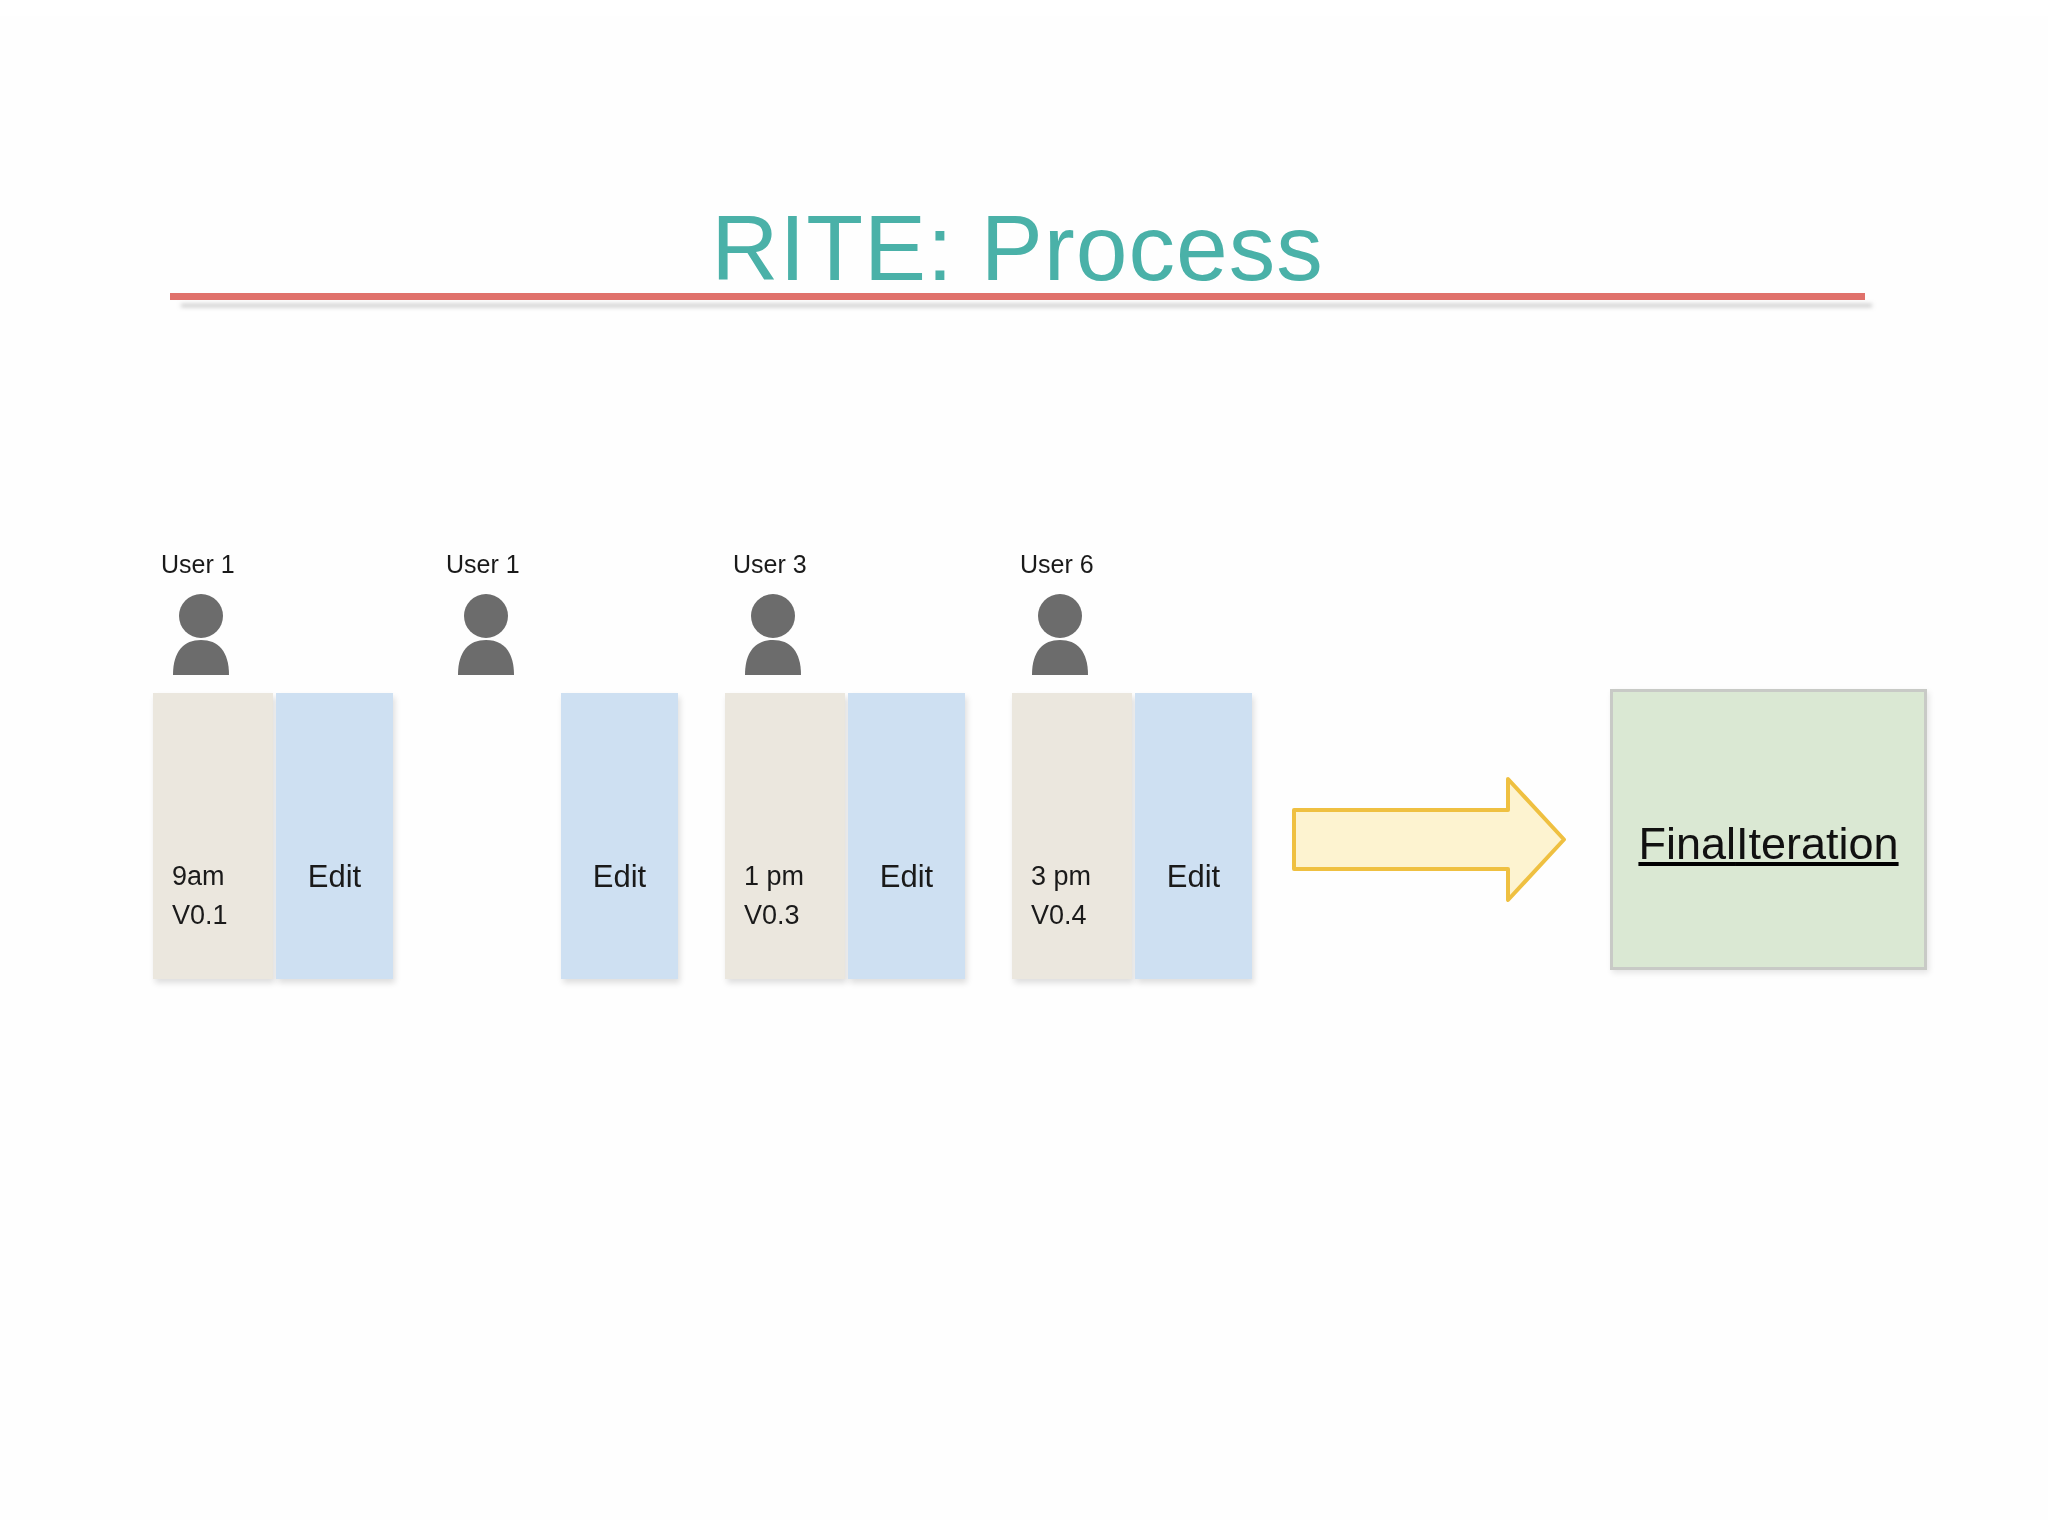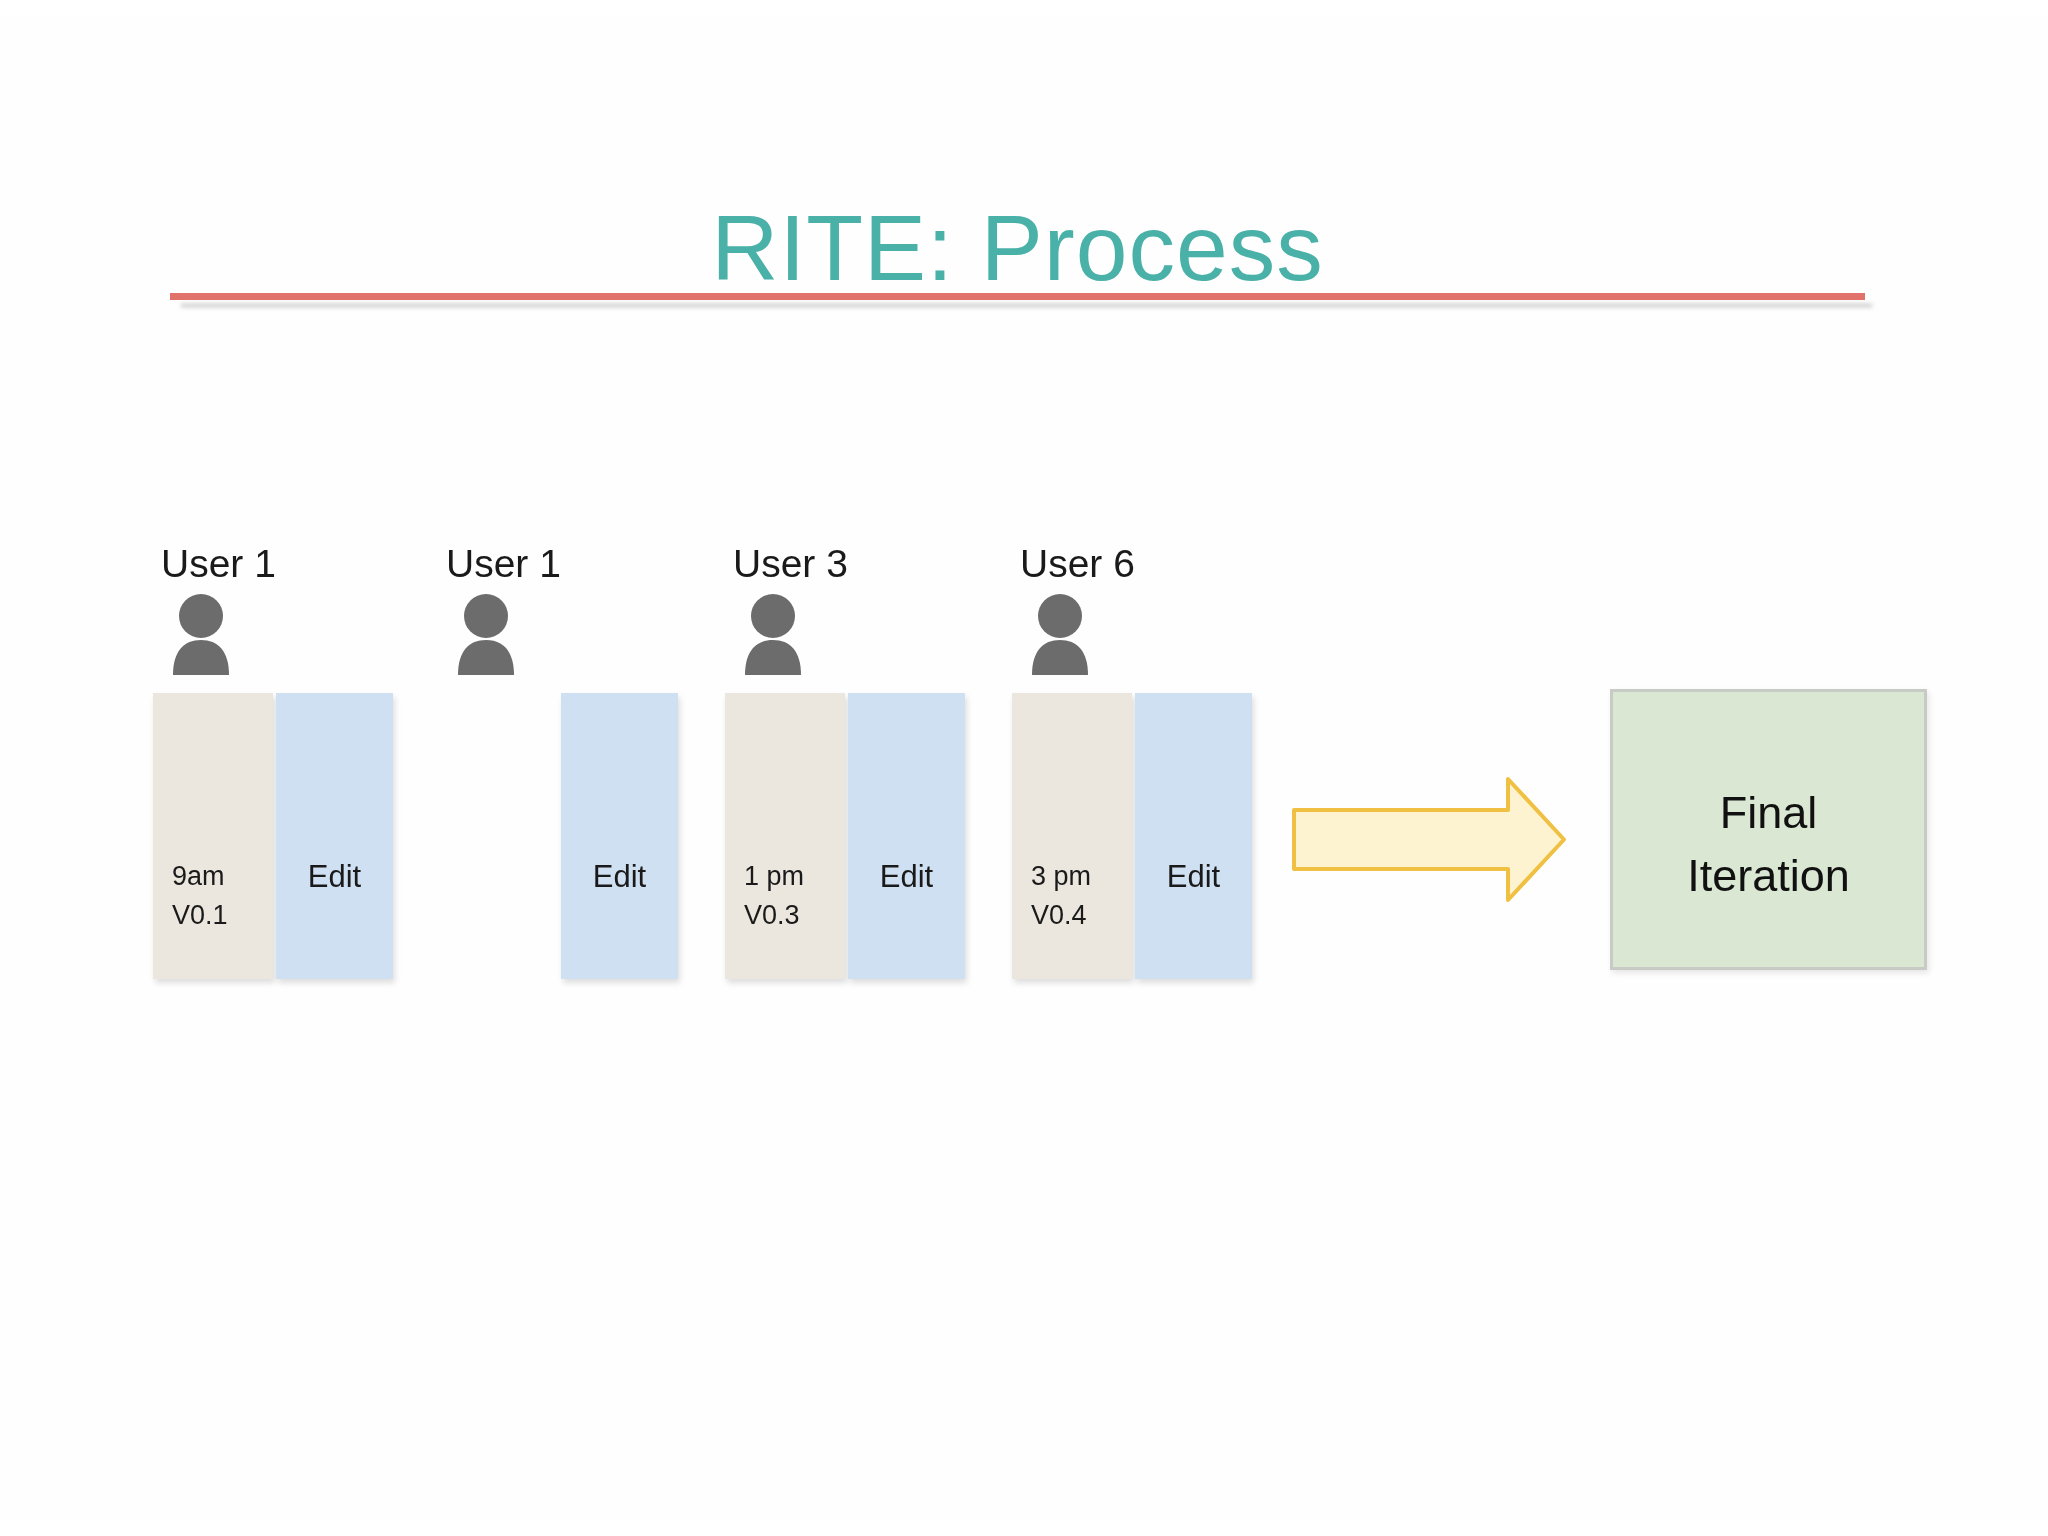--- a/index.html
+++ b/index.html
@@ -34,21 +34,21 @@
     background: var(--underline-red, #E0716B);
     box-shadow: 9px 9px 4px -2px rgba(135,135,135,0.5);
   }
   
   .user-group {
     position: absolute; top: 520px;
     width: 245px; height: 460px;
   }
   .user-label {
     position: absolute; left: 8px; top: 10px;
-    font-size: 39px; line-height: 36px;
+    font-size: 25px; line-height: 36px;
     color: var(--text-dark, #1A1A1A);
     white-space: nowrap;
   }
   .user-icon {
     position: absolute; left: 16px; top: 57px;
     width: 64px; height: 82px;
   }
   .user-icon path, .user-icon circle { fill: var(--user-icon-gray, #6C6C6C); }
   .session-box {
     position: absolute; left: 0; top: 157px;
@@ -85,23 +85,23 @@
     stroke-width: 4;
     stroke-linejoin: round;
   }
   
   .final-box {
     position: absolute; left: 1610px; top: 673px;
     width: 317px; height: 281px;
     background: var(--final-green, #DAE8D3);
     border: 3px solid var(--final-border, #C8CAC6);
     box-shadow: 2px 3px 6px rgba(0,0,0,0.10);
-    display: flex; flex-direction: column;
+    display: flex; flex-direction: row;
     align-items: center; justify-content: center;
-    padding-top: 28px; box-sizing: border-box;
+    padding-top: 28px; box-sizing: border-box; text-decoration: underline;
   }
   .final-line {
     font-size: 45px; line-height: 63px;
     color: #111111;
     text-align: center;
     white-space: nowrap;
   }
 </style>
 </head>
 <body>

